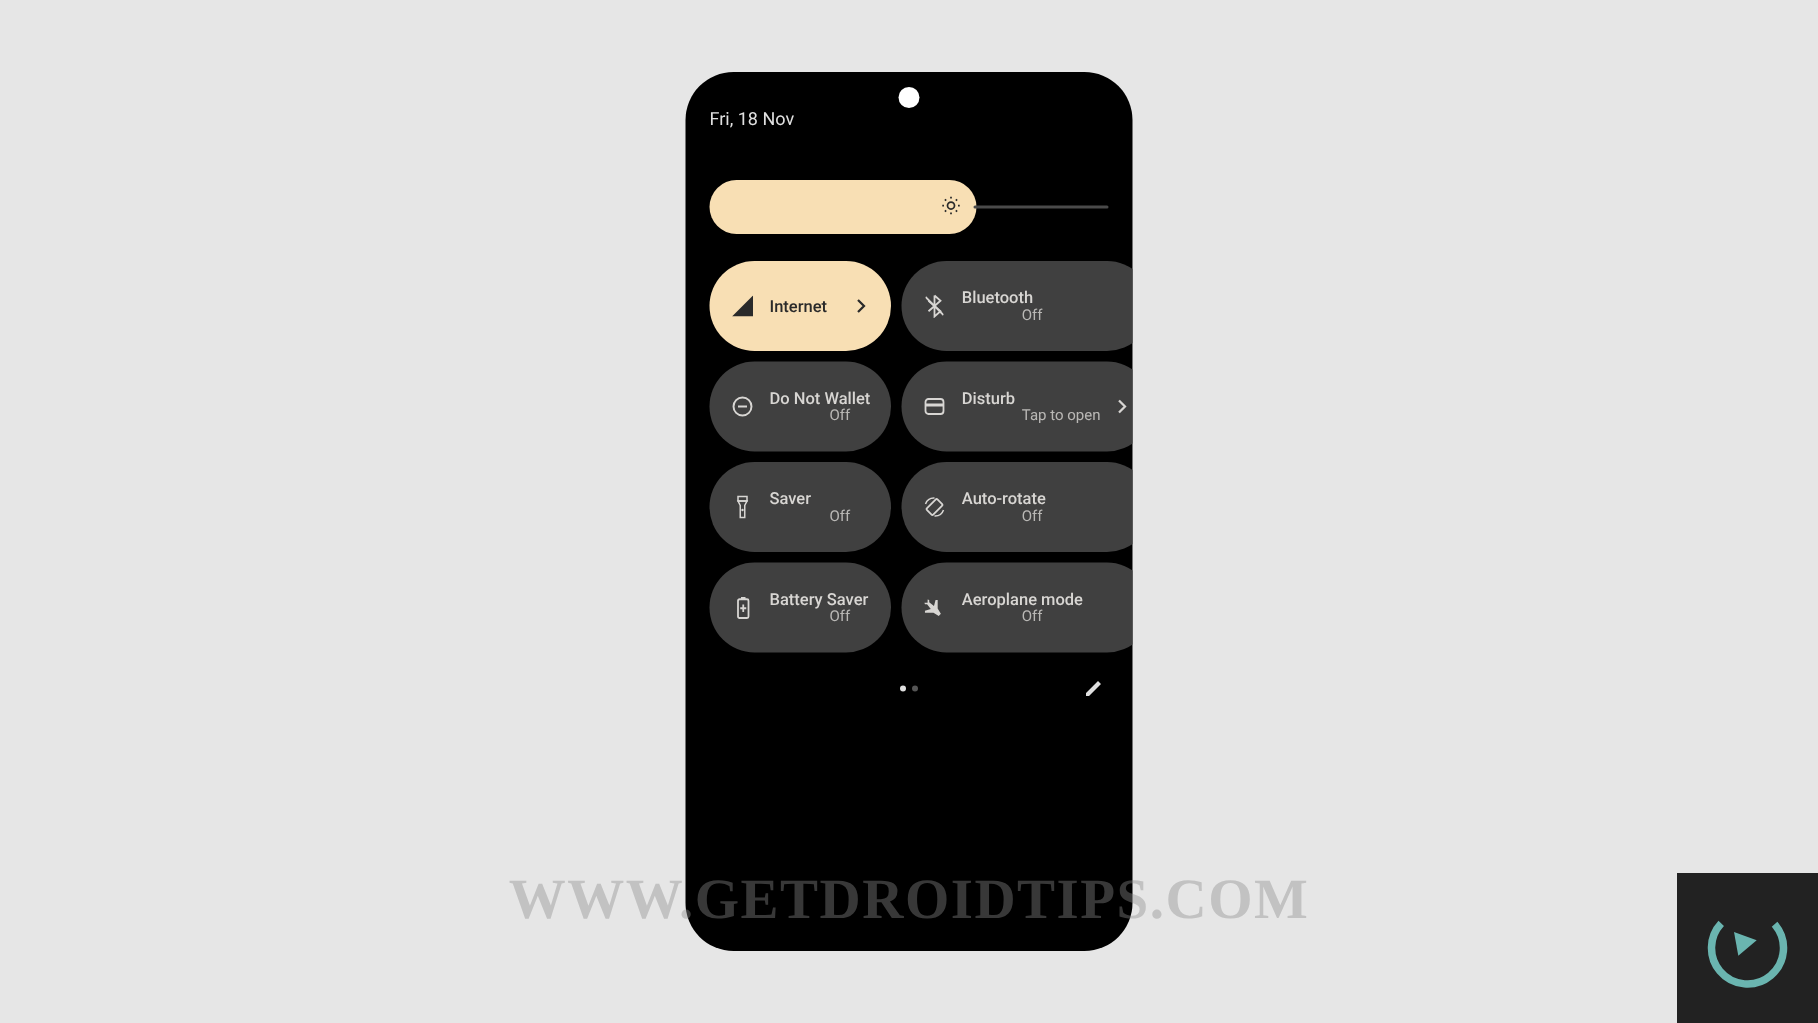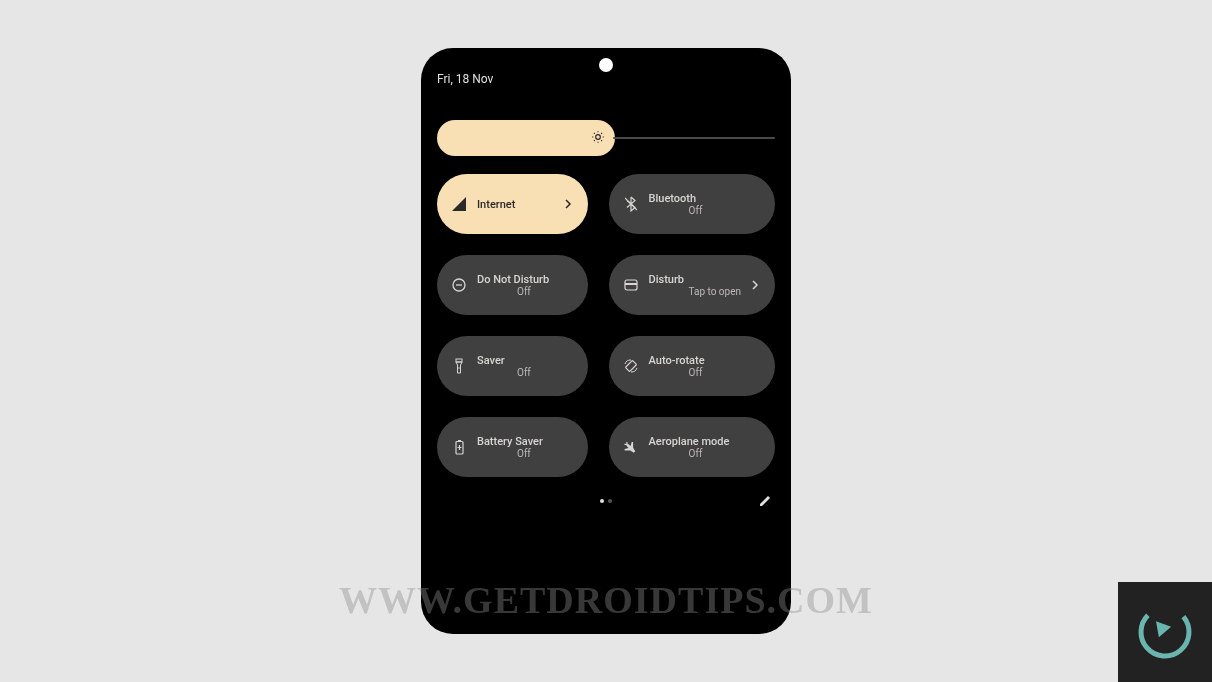--- a/index.html
+++ b/index.html
@@ -7,21 +7,21 @@
       width: 1212px;
       height: 682px;
       background: #e6e6e6;
       font-family: -apple-system, BlinkMacSystemFont, "Segoe UI", Roboto, sans-serif;
       position: relative;
       display: flex;
       align-items: center;
       justify-content: center;
     }
     .phone-frame {
-      width: 370px;
+      width: 298px;
       height: 586px;
       background: #000;
       border-radius: 32px;
       position: relative;
       overflow: hidden;
       padding: 14px 16px;
     }
     .camera-notch {
       position: absolute;
       top: 10px;
@@ -73,21 +73,21 @@
     .brightness-track {
       flex: 1;
       height: 2px;
       background: #4a4a4a;
       margin-left: -2px;
       border-radius: 1px;
     }
     .tiles-grid {
       display: grid;
       grid-template-columns: 1fr 1fr;
-      gap: 21px;
+      gap: 7px;
     }
     .tile {
       height: 60px;
       border-radius: 30px;
       display: flex;
       align-items: center;
       padding: 0 14px;
       gap: 10px;
       position: relative;
     }
@@ -239,21 +239,21 @@
     </div>
 
     <div class="tile inactive">
       <span class="tile-icon">
         <svg width="14" height="14" viewBox="0 0 14 14">
             <circle cx="7" cy="7" r="6" fill="none" stroke="#d8d6d3" stroke-width="1.3"></circle>
             <line x1="4" y1="7" x2="10" y2="7" stroke="#d8d6d3" stroke-width="1.3"></line>
           </svg>
       </span>
       <div class="tile-text">
-        <span class="tile-title">Do Not Disturb</span>
+        <span class="tile-title">Do Not Wallet</span>
         <span class="tile-sub">Off</span>
       </div>
     </div>
 
     <div class="tile inactive">
       <span class="tile-icon">
         <svg width="14" height="12" viewBox="0 0 14 12">
             <rect x="1" y="1" width="12" height="10" rx="2" fill="none" stroke="#d8d6d3" stroke-width="1.2"></rect>
             <rect x="1" y="4" width="12" height="2" fill="#d8d6d3"></rect>
           </svg>

